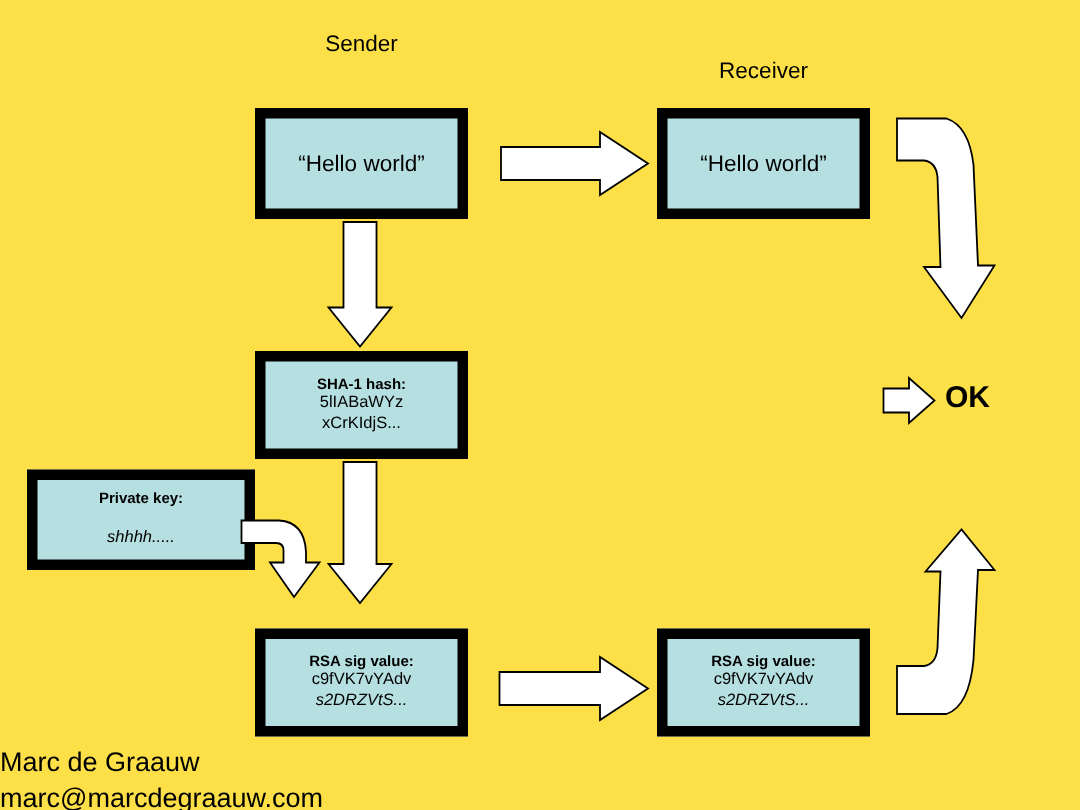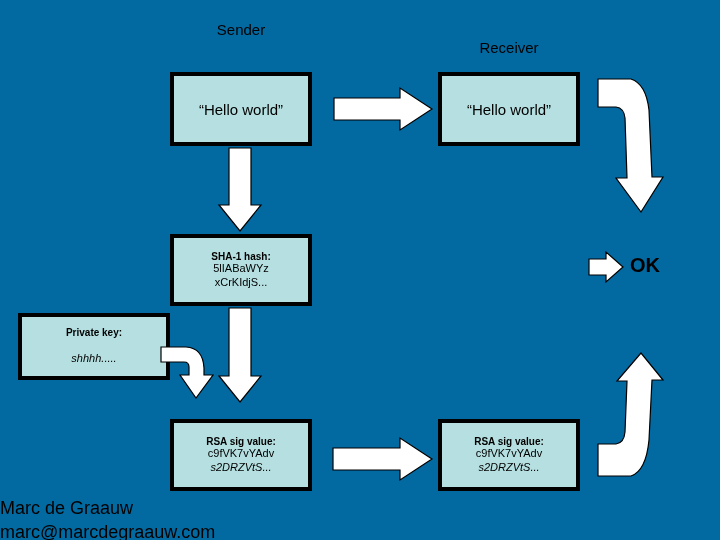--- a/index.html
+++ b/index.html
@@ -4,36 +4,36 @@
 <style>
   html, body {
     margin: 0;
     padding: 0;
     background: #ffffff;
   }
   #stage {
     position: relative;
     width: 720px;
     height: 540px;
-    background: #0369a1;
+    background: #fde047;
     overflow: hidden;
     font-family: "Liberation Sans", sans-serif;
     color: #000000;
   }
   .col-label {
     position: absolute;
     font-size: 15px;
     color: #000;
     text-align: center;
     white-space: nowrap;
   }
   .box {
     position: absolute;
     background: #b5dfe0;
-    border: 4px solid #000000;
+    border: 7px solid #000000;
     box-sizing: border-box;
     display: flex;
     flex-direction: column;
     align-items: center;
     justify-content: center;
   }
   .box .title {
     font-size: 10px;
     font-weight: bold;
     line-height: 1.15;

